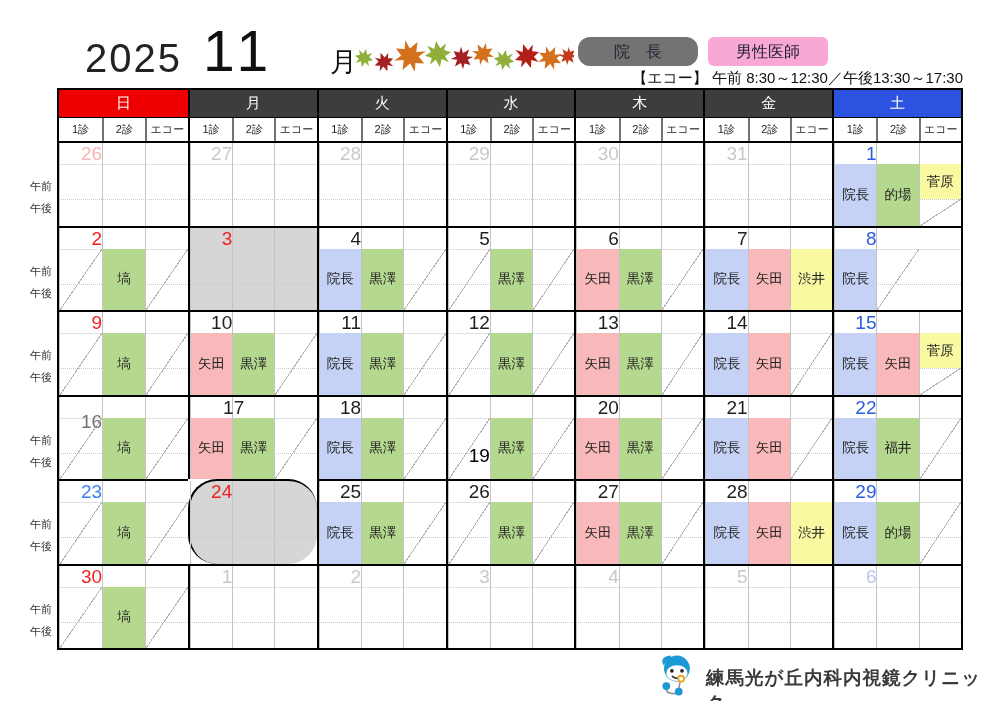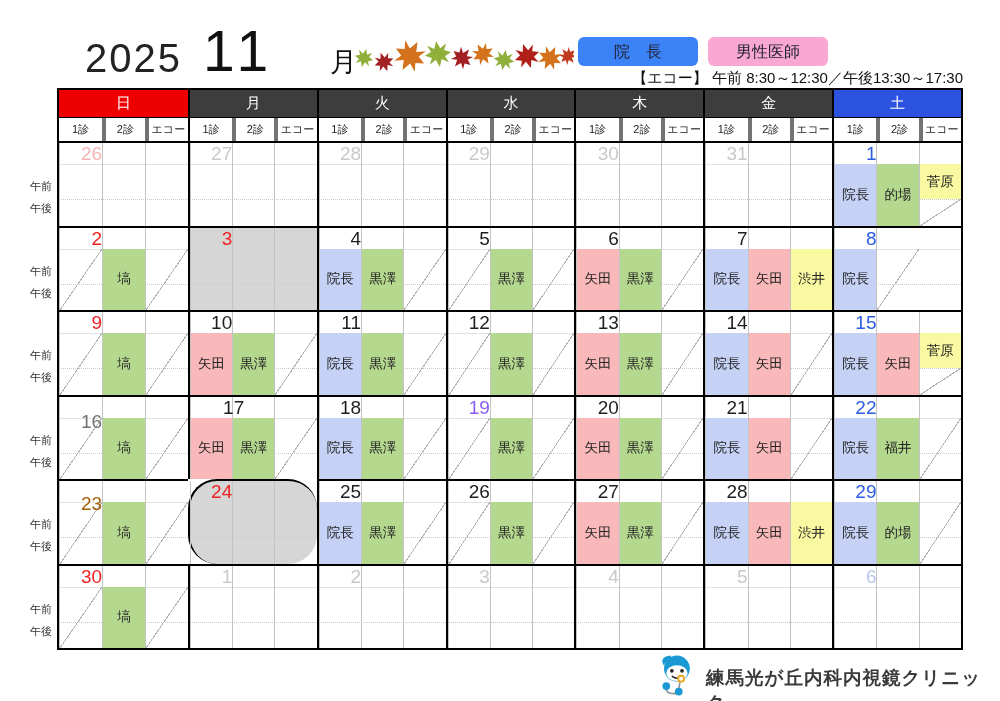--- a/index.html
+++ b/index.html
@@ -18,21 +18,21 @@
   
   #calendar{position:absolute;left:57px;top:88px;width:906px;height:562px;border:2px solid #000;
             box-sizing:border-box;background:#fff;display:grid;
             grid-template-rows:27px 24px repeat(6,84.5px);}
   .cal-row{display:grid;grid-template-columns:repeat(7,1fr);}
   .day-h{border-left:2px solid #000;color:#fff;font-size:15px;display:flex;align-items:center;justify-content:center;}
   .day-h:first-child{border-left:none;}
   .sub-row{border-top:1px solid #000;}
   .day-g{display:grid;grid-template-columns:repeat(3,1fr);border-left:2px solid #000;}
   .day-g:first-child{border-left:none;}
-  .sub-h{font-size:11px;display:flex;align-items:center;justify-content:center;color:#222;border-left:4px solid #737373;}
+  .sub-h{font-size:11px;display:flex;align-items:center;justify-content:center;color:#222;border-left:2px solid #737373;}
   .sub-h:first-child{border-left:none;}
   .day-cell{border-left:2px solid #000;border-top:2px solid #000;position:relative;
             display:grid;grid-template-columns:repeat(3,1fr);}
   .day-cell:first-child{border-left:none;}
   .subcol{position:relative;border-left:1px solid #c3c3c3;}
   .subcol:first-child{border-left:none;}
   .band-line{position:absolute;left:0;right:0;top:21px;height:1px;background:#e2e2e2;}
   .ampm-line{position:absolute;left:0;right:0;top:56px;border-top:1px dotted #c9c9c9;}
   .blk{position:absolute;left:0;right:0;top:21px;bottom:0;display:flex;align-items:center;
        justify-content:center;font-size:13.5px;color:#222;}
@@ -67,21 +67,21 @@
     <use href="#leaf" transform="translate(86,28) rotate(-8) scale(1.2)" fill="#8fae3a"></use>
     <use href="#leaf" transform="translate(110,32) rotate(40) scale(1.0)" fill="#a32024"></use>
     <use href="#leaf" transform="translate(131,28) rotate(-30) scale(1.0)" fill="#d4711d"></use>
     <use href="#leaf" transform="translate(152,34) rotate(10) scale(0.95)" fill="#8fae3a"></use>
     <use href="#leaf" transform="translate(175,30) rotate(-18) scale(1.15)" fill="#b02018"></use>
     <use href="#leaf" transform="translate(198,32) rotate(26) scale(1.1)" fill="#d4711d"></use>
     <use href="#leaf" transform="translate(216,30) rotate(-40) scale(0.8)" fill="#c23a1e"></use>
   </svg>
 
   <div class="legend">
-    <div class="legend-item" style="background: #3b82f6;">院　長</div>
+    <div class="legend-item" style="background: #737373; border-radius: 12px;">院　長</div>
     <div class="legend-item" style="background: #f9a8d4;">男性医師</div>
   </div>
   <div class="echo-note">【エコー】 午前 8:30～12:30／午後13:30～17:30</div>
 
   <div id="calendar">
       <div class="cal-row">
         <div class="day-h" style="background: rgb(238, 0, 0);">日</div>
         <div class="day-h" style="background: rgb(61, 61, 61);">月</div>
         <div class="day-h" style="background: rgb(61, 61, 61);">火</div>
         <div class="day-h" style="background: rgb(61, 61, 61);">水</div>
@@ -430,21 +430,21 @@
           <div class="ampm-line"></div>
           <div class="subcol">
             <div class="slash-full"></div>
           </div>
           <div class="subcol">
             <div class="blk" style="background: rgb(181, 216, 143);">黒澤</div>
           </div>
           <div class="subcol">
             <div class="slash-full"></div>
           </div>
-          <div class="date-num" style="color: #8b5cf6;">19</div>
+          <div class="date-num" style="color: #000000; margin-top: 48px;">19</div>
         </div>
         <div class="day-cell">
           <div class="band-line"></div>
           <div class="ampm-line"></div>
           <div class="subcol">
             <div class="blk" style="background: rgb(249, 185, 186);">矢田</div>
           </div>
           <div class="subcol">
             <div class="blk" style="background: rgb(181, 216, 143);">黒澤</div>
           </div>
@@ -488,21 +488,21 @@
           <div class="ampm-line"></div>
           <div class="subcol">
             <div class="slash-full"></div>
           </div>
           <div class="subcol">
             <div class="blk" style="background: rgb(181, 216, 143);">塙</div>
           </div>
           <div class="subcol">
             <div class="slash-full"></div>
           </div>
-          <div class="date-num" style="color: #a16207; margin-top: 12px;">23</div>
+          <div class="date-num" style="color: #3b82f6;">23</div>
         </div>
         <div class="day-cell" style="background: rgb(214, 214, 214); border-radius: 29px;">
           <div class="ampm-line"></div>
           <div class="subcol"></div>
           <div class="subcol"></div>
           <div class="subcol"></div>
           <div class="date-num" style="color: rgb(238, 34, 34);">24</div>
         </div>
         <div class="day-cell">
           <div class="band-line"></div>

